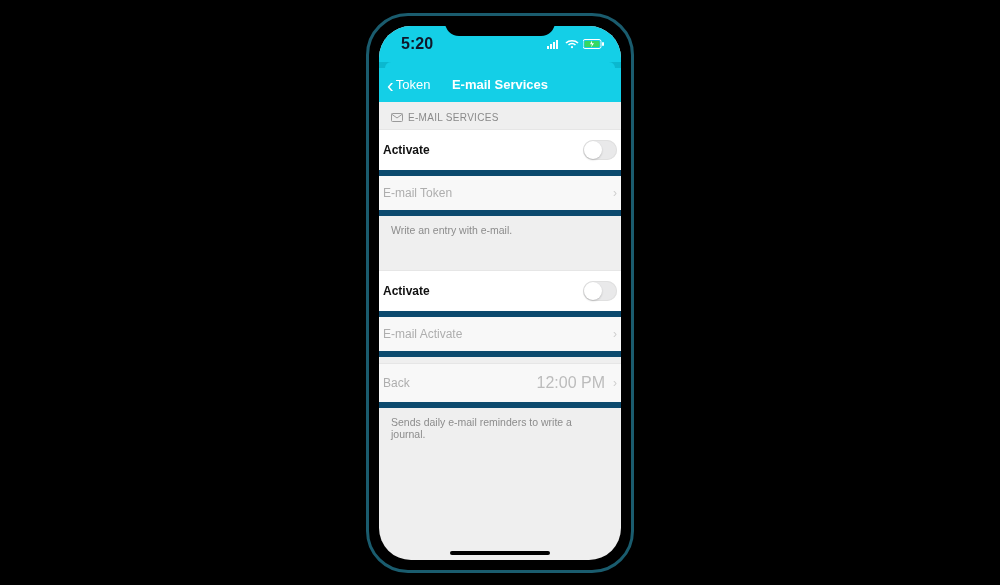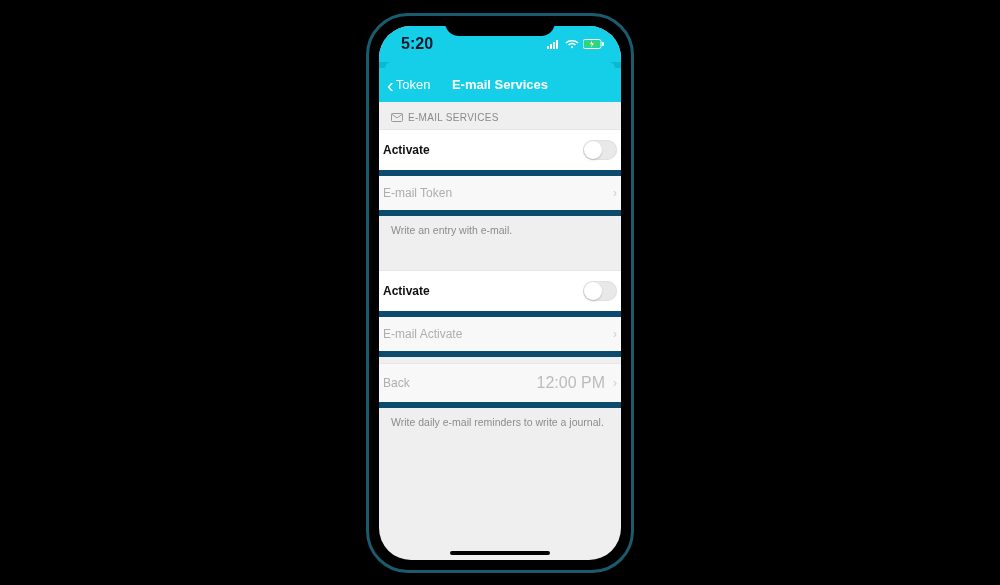--- a/index.html
+++ b/index.html
@@ -231,19 +231,19 @@
         <span class="chevron">›</span>
       </div>
       <div style="height:6px;background:#efefef;"></div>
       <div class="row disabled">
         <span class="label">Back</span>
         <div class="right-side">
           <span class="value">12:00 PM</span>
           <span class="chevron">›</span>
         </div>
       </div>
-      <div class="footer-note">Write daily e-mail reminders to write a journal.</div>
+      <div class="footer-note">Sends daily e-mail reminders to write a journal.</div>
 
     </div>
 
     <div class="home-indicator"></div>
   </div>
 </div>
 
 </body></html>

